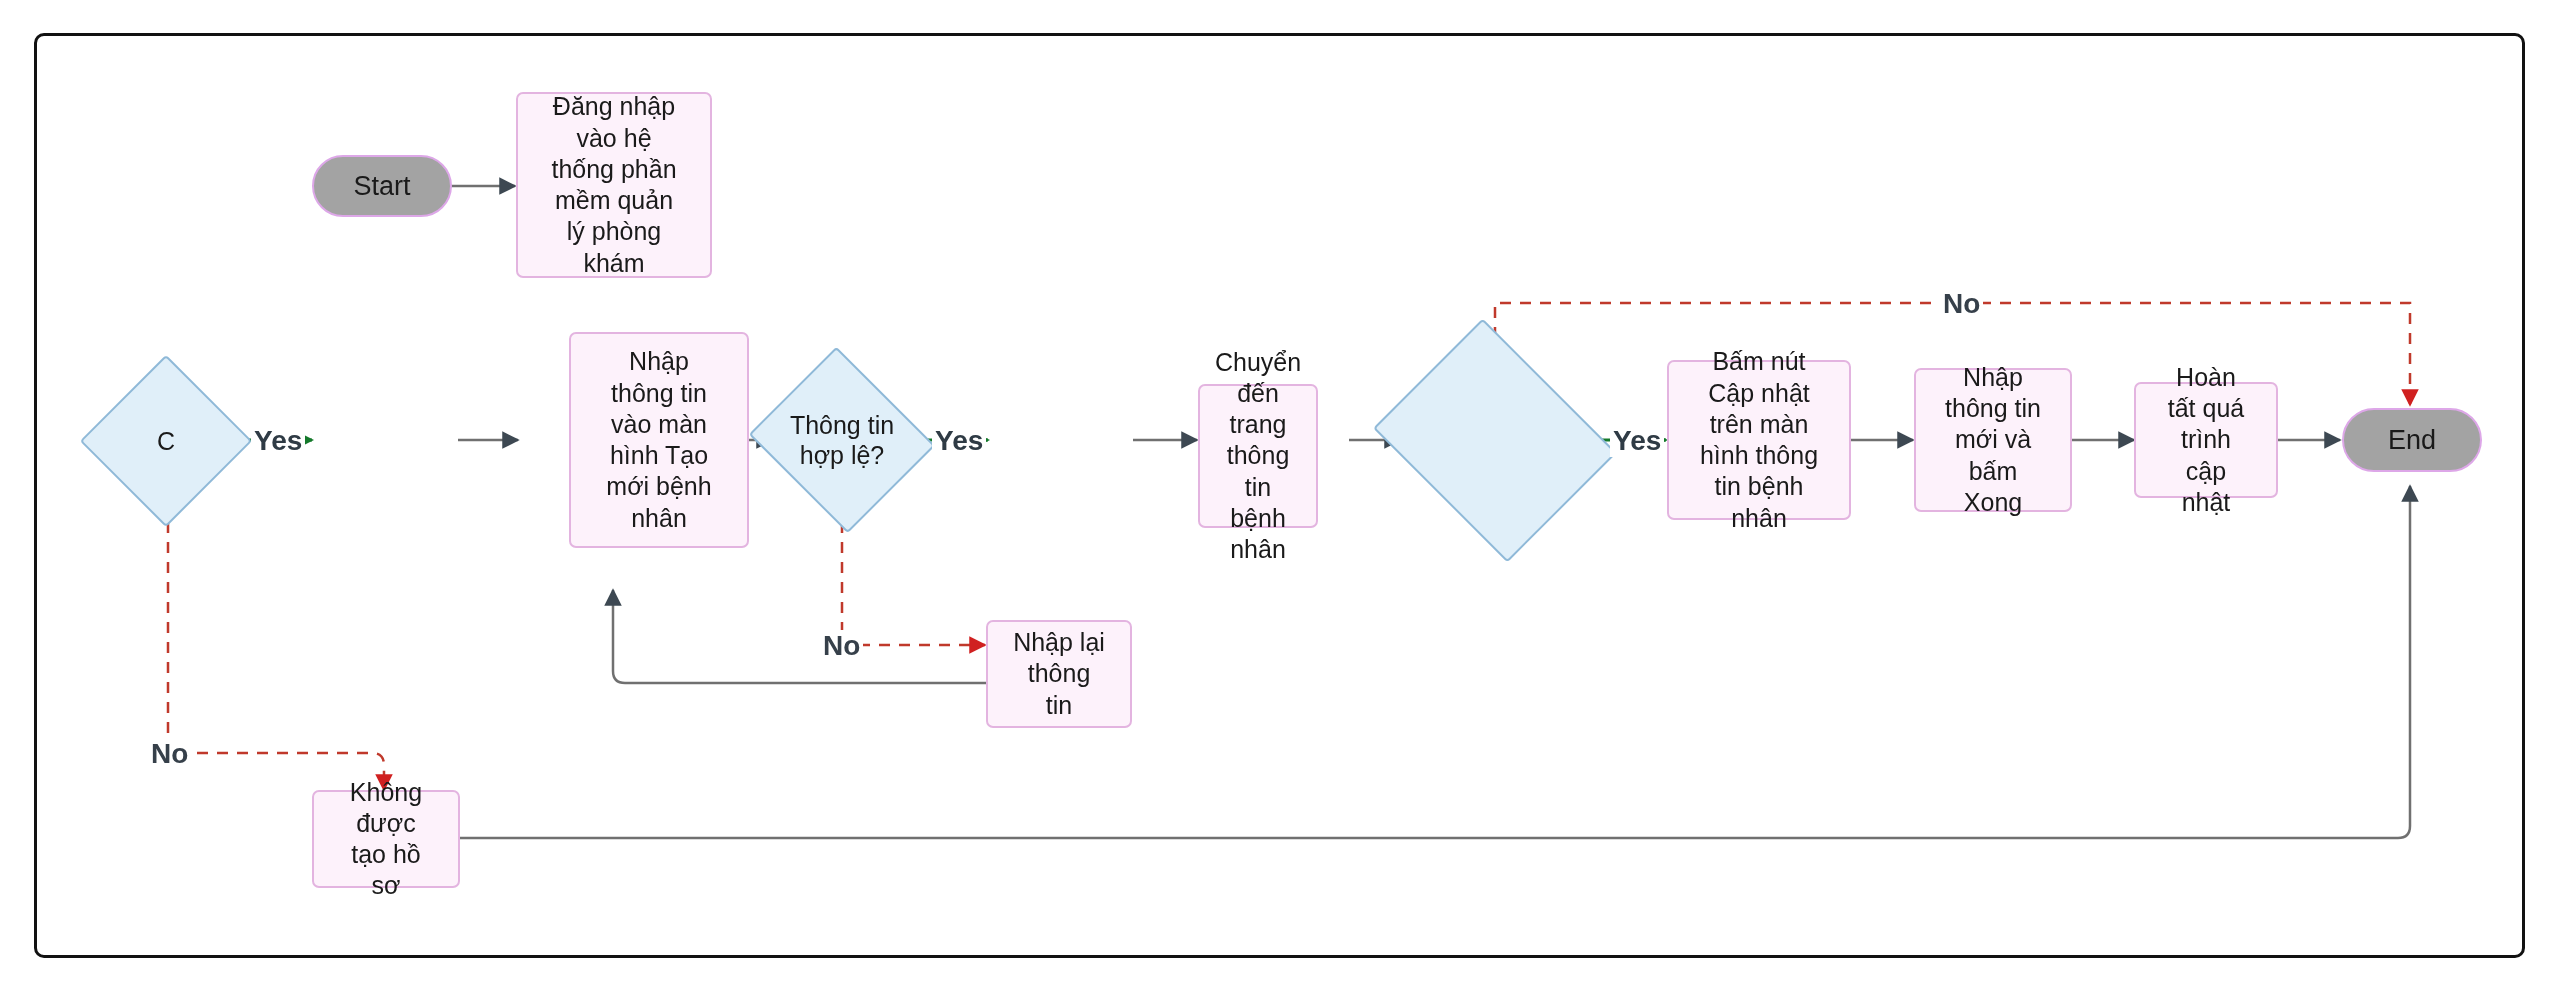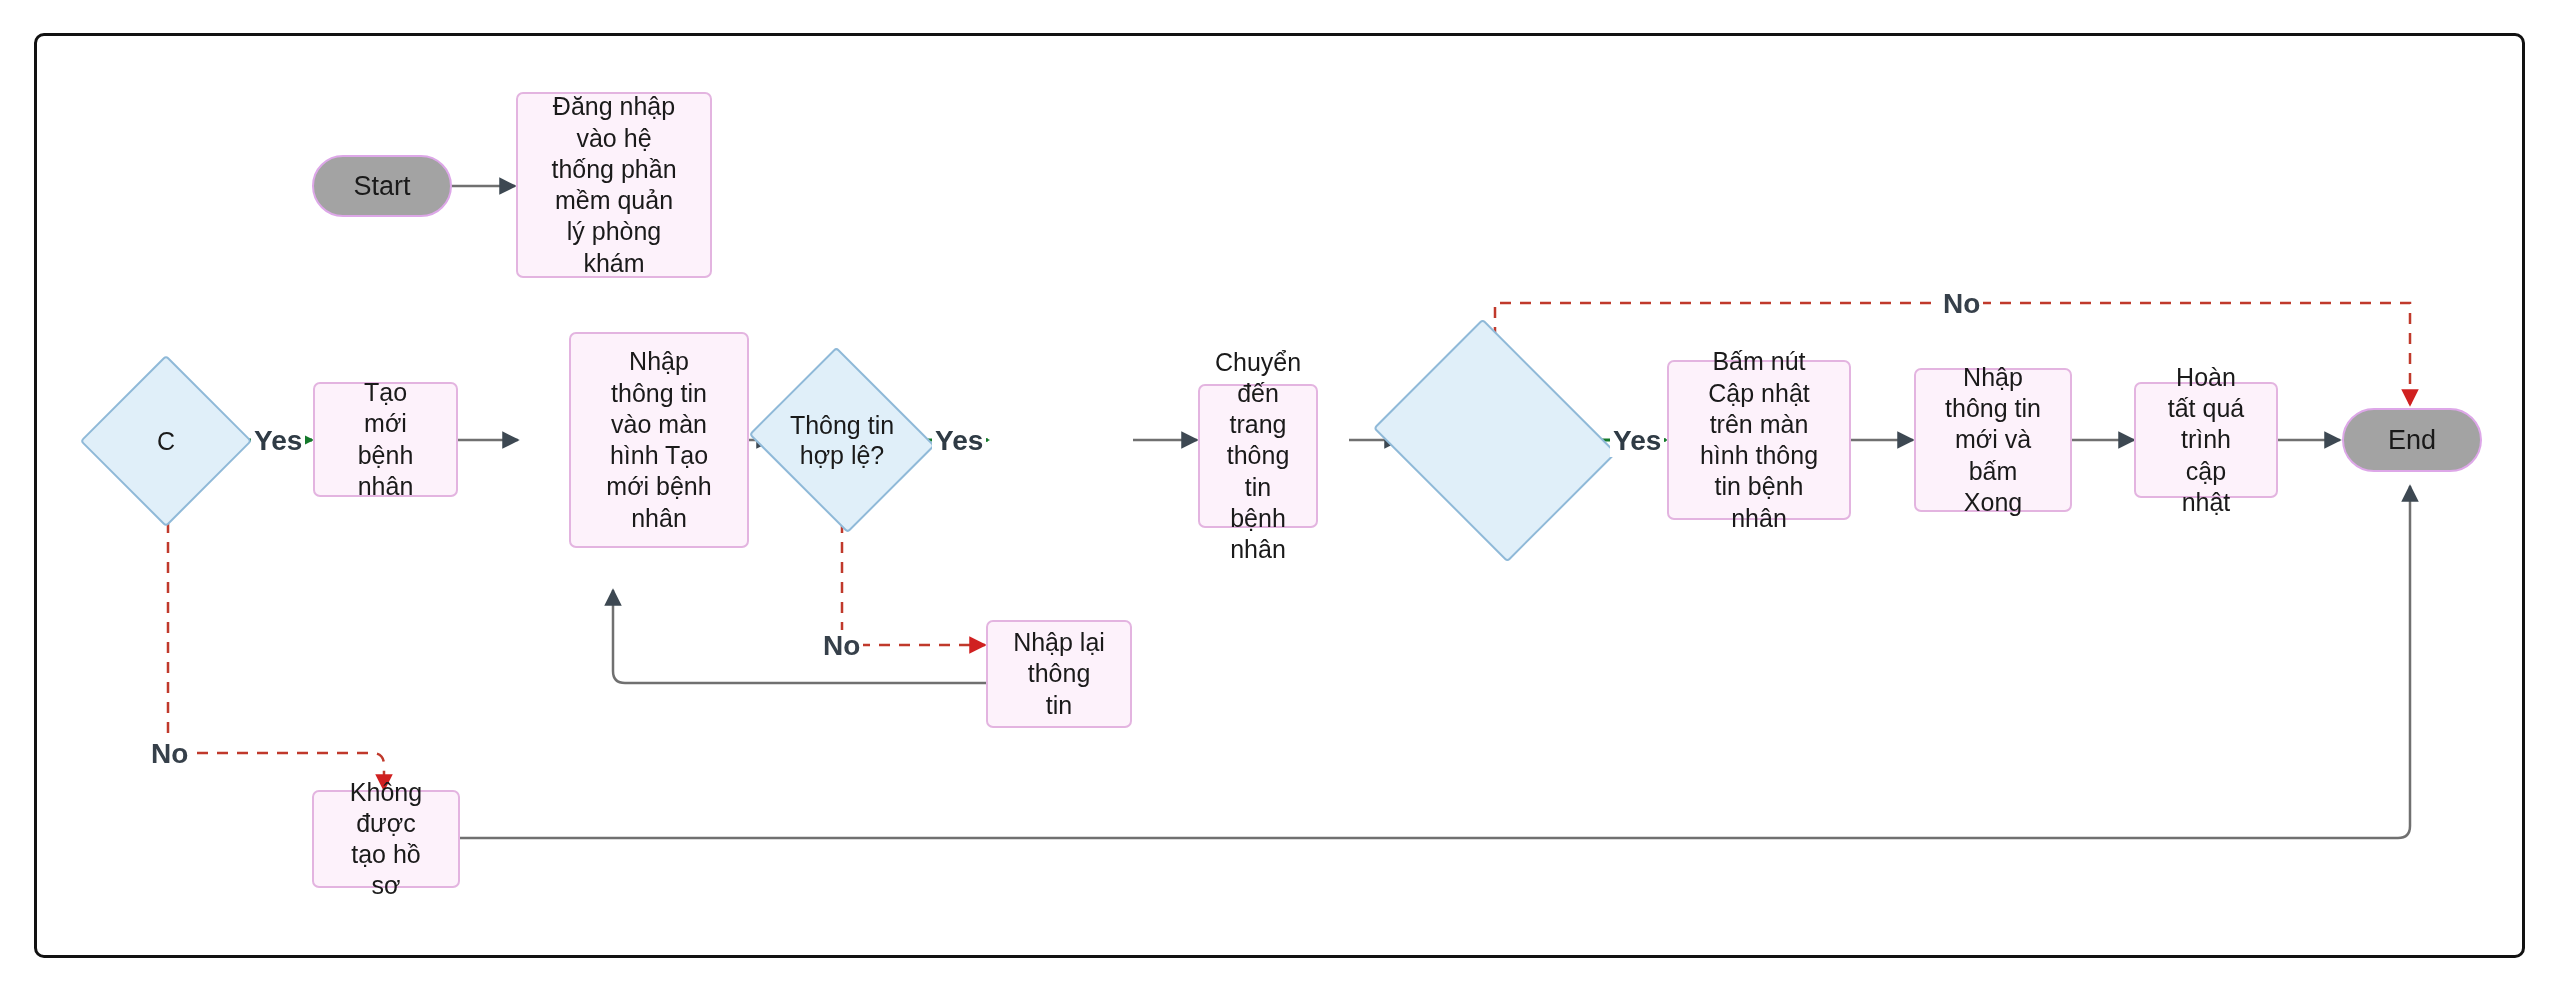--- a/index.html
+++ b/index.html
@@ -81,23 +81,20 @@
 
   <div class="node proc" style="left:516px;top:92px;width:196px;height:186px;">
     <span>Đăng nhập vào hệ thống phần mềm quản lý phòng khám</span>
   </div>
 
   <div class="dec-wrap" style="left:105px;top:380px;width:122px;height:122px;">
     <div class="dec-shape"></div>
     <div class="dec-txt">C</div>
   </div>
 
-  <div class="node proc" style="left:313px;top:382px;width:145px;height:115px;">
-    <span>Tạo mới bệnh nhân</span>
-  </div>
 
   <div class="node proc" style="left:528px;top:332px;width:180px;height:216px;margin-left:41px;">
     <span>Nhập thông tin vào màn hình Tạo mới bệnh nhân</span>
   </div>
 
   <div class="dec-wrap" style="left:772px;top:378px;width:140px;height:124px;">
     <div class="dec-shape"></div>
     <div class="dec-txt">Thông tin hợp lệ?</div>
   </div>
 

